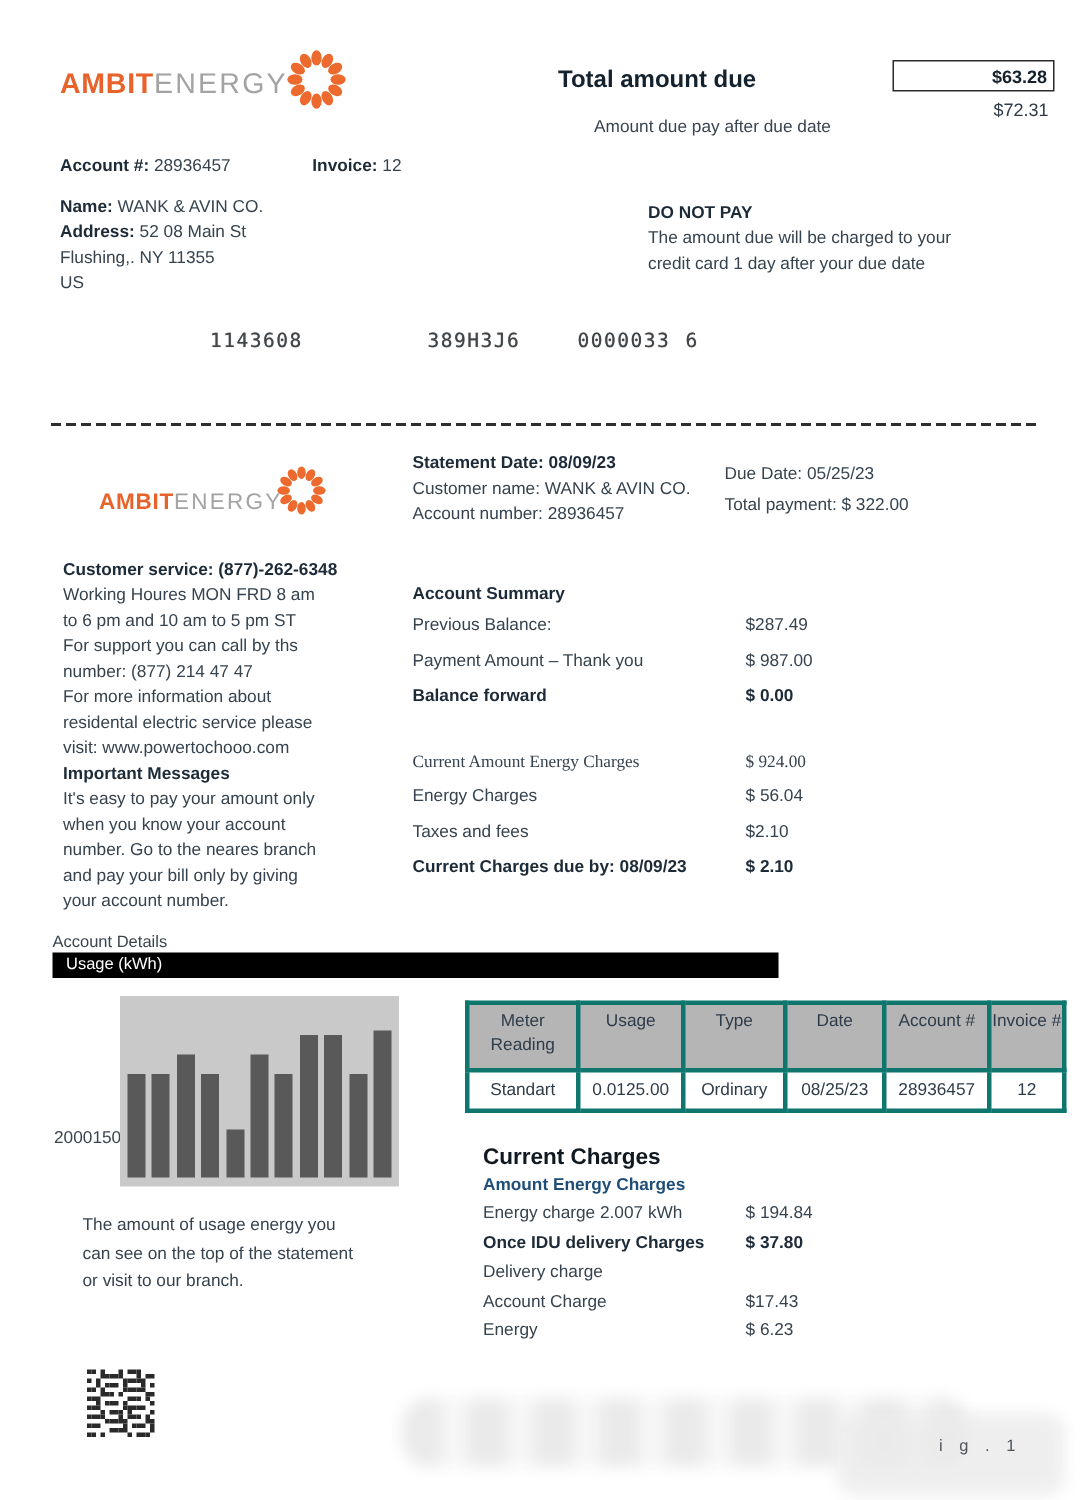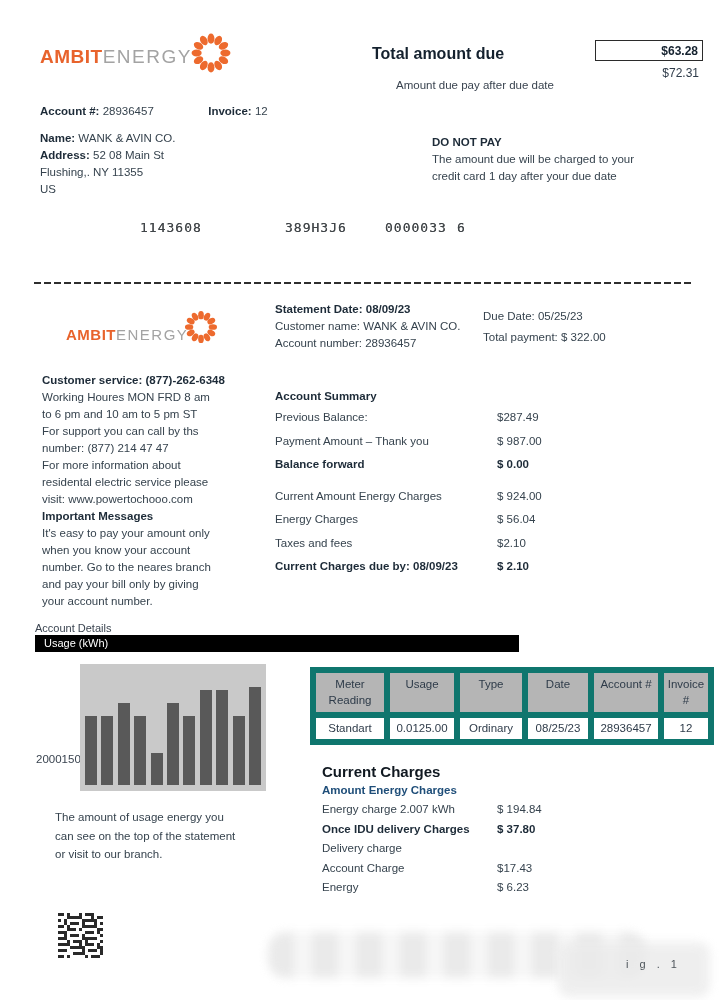--- a/index.html
+++ b/index.html
@@ -22,39 +22,39 @@
   .after-val { width:108px; text-align:right; padding-right:4px; font-size:12px; color:#2e3b49; }
 
   .scan-num { position:absolute; font-family:"DejaVu Sans Mono", monospace; font-size:13px;
               color:#30363a; letter-spacing:1px; text-shadow:0 0 .6px #555; opacity:.92; }
 
   .dashline { left:34px; top:282px; width:657px; height:2px;
               background:repeating-linear-gradient(90deg,#2e2e2e 0 7px,transparent 7px 10px); }
 
   
   .srow { position:relative; height:23.5px; }
-  .srow.gap { margin-top:8px; }
+  .srow.gap { margin-top:20px;font-family:Liberation Serif, serif; }
   .srow .sval { position:absolute; left:222px; }
   .srow.b .slabel, .srow.b .sval { font-weight:700; color:#1d2b38; }
 
   
   .usage-bar-strip { left:35px; top:635px; width:484px; height:17px; background:#000;
                      color:#fff; font-size:11px; line-height:17px; padding-left:9px; }
 
   
   .chart-y { left:36px; top:666px; width:36px; height:102px; display:flex; flex-direction:row;
              justify-content:space-between; align-items:flex-end; font-size:11.5px; color:#3a4450; }
   .chart-plot { left:80px; top:664px; width:186px; height:127px; display:flex;
                 align-items:flex-end; justify-content:space-between; padding:0 5px 6px 5px; }
   .chart-plot .bar { width:12px; }
 
   
   .meter-table { left:310px; top:667px; width:398px; border-collapse:collapse;
                  font-size:11.5px; color:#2e3b49; table-layout:fixed; }
-  .meter-table th, .meter-table td { border:6px solid #0f766e; text-align:center;margin-left:16px; }
+  .meter-table th, .meter-table td { border:3px solid #0f766e; text-align:center;margin-left:16px; }
   .meter-table th { background:#b5b5b5; font-weight:400; height:45px; vertical-align:top;
                     padding-top:3px; line-height:16px; }
   .meter-table td { background:#fff; height:27px; vertical-align:middle; }
 
   
   .cc-title { font-weight:700; color:#101820; font-size:15px; }
   .cc-sub { font-weight:700; color:#1F4E79; margin-top:2px; }
   .crow { position:relative; height:19.5px; }
   .crow .cval { position:absolute; left:175px; }
   .crow.b .clabel, .crow.b .cval { font-weight:700; color:#1d2b38; }

